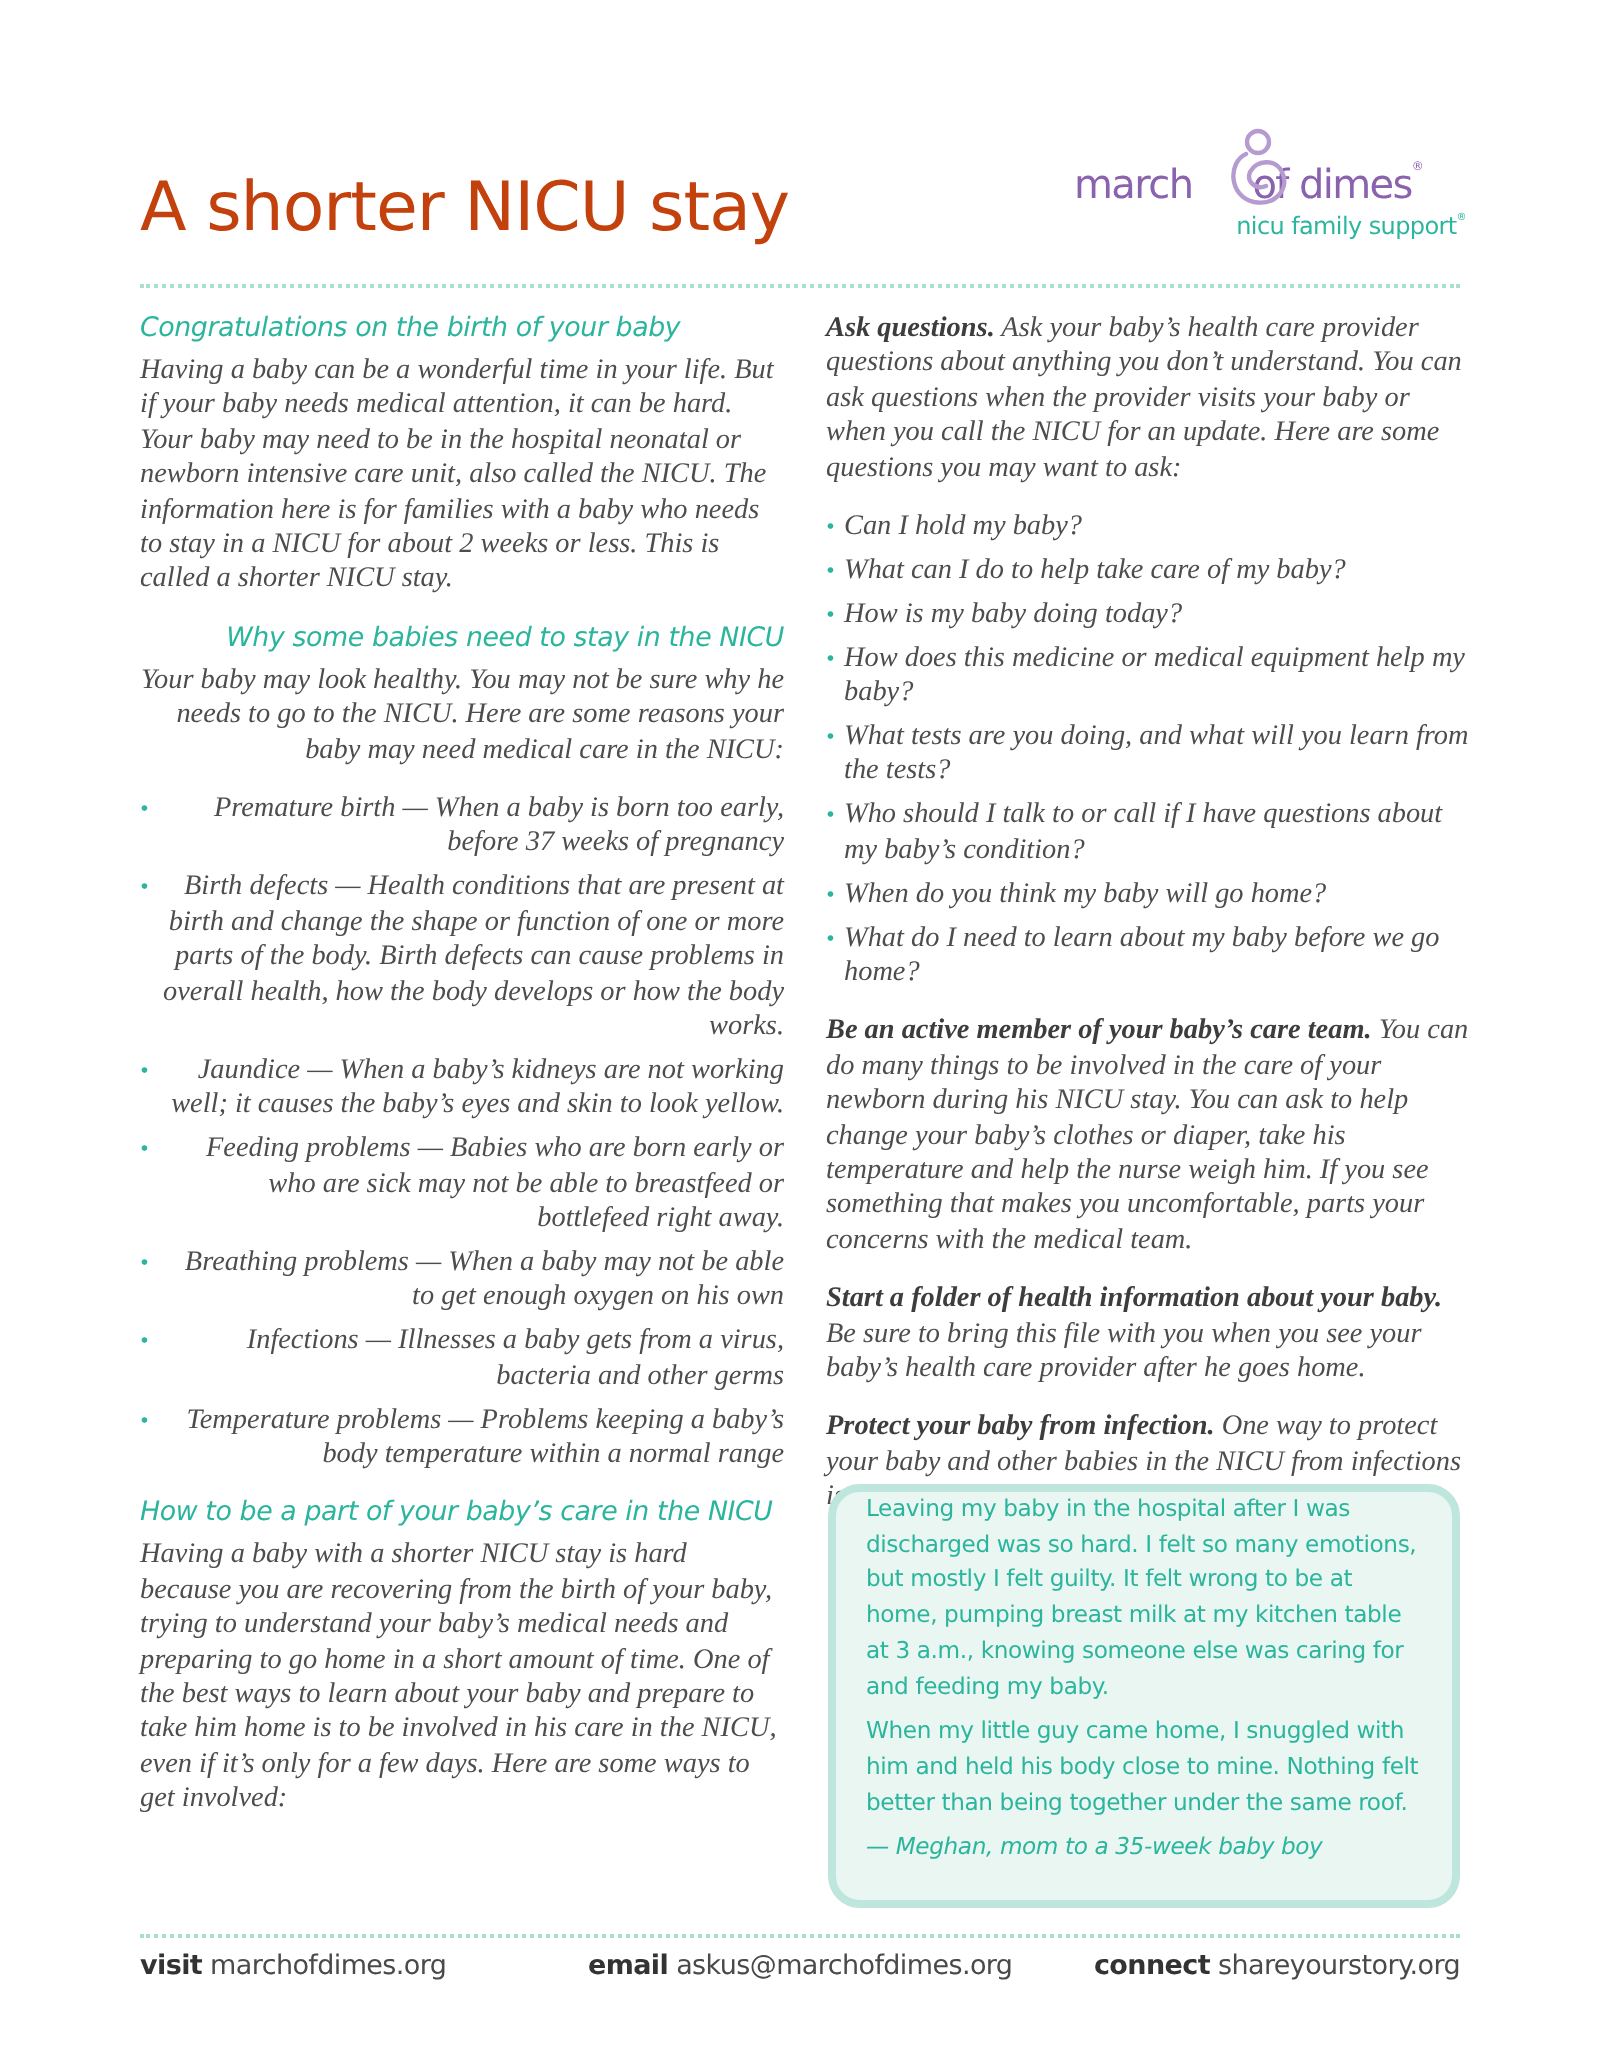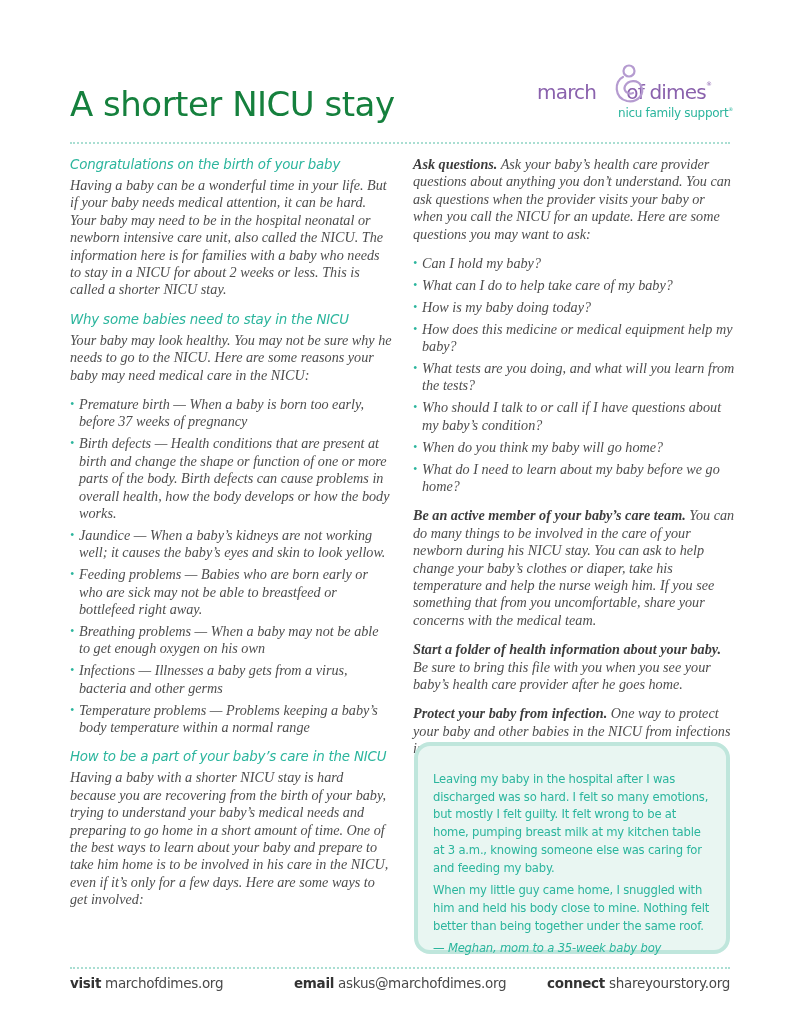--- a/index.html
+++ b/index.html
@@ -2,21 +2,21 @@
 <html><head>
 <meta charset="utf-8">
 <style>
   * { box-sizing: border-box; margin: 0; padding: 0; }
   html, body { width: 800px; height: 1035px; background: #ffffff; overflow: hidden; }
   body { position: relative; font-family: "Liberation Serif", serif; color: #4a4a4a; }
 
   .page-title {
     position: absolute; left: 70px; top: 86px;
     font-family: "DejaVu Sans", sans-serif; font-weight: normal;
-    font-size: 34px; color: #15803d; letter-spacing: -0.5px; line-height: 1.1;
+    font-size: 34px; color: #c2410c; letter-spacing: -0.5px; line-height: 1.1;
   }
   .logo { position: absolute; left: 535px; top: 62px; width: 200px; height: 62px; }
   .logo-main { position: absolute; left: 2px; top: 18px; font-family: "DejaVu Sans", sans-serif; font-size: 20px; color: #8a62ad; letter-spacing: -0.8px; white-space: nowrap; }
   .logo-main .w1 { display: inline-block; text-align: right; }
   .logo-main .w2 { display: inline-block; margin-left: 30px; }
   .logo-main sup { font-size: 6px; vertical-align: top; }
   .logo-mark { position: absolute; left: 76px; top: 2px; width: 36px; height: 40px; }
   .logo-sub { position: absolute; right: 2px; top: 44px; font-family: "DejaVu Sans", sans-serif; font-size: 12px; color: #2bb59d; letter-spacing: -0.3px; white-space: nowrap; }
   .logo-sub sup { font-size: 5px; vertical-align: top; }
 
@@ -32,27 +32,27 @@
     font-family: "DejaVu Sans", sans-serif; font-weight: normal; color: #2bb59d;
     font-size: 13.4px; line-height: 18px; margin-bottom: 3px; letter-spacing: -0.2px; white-space: nowrap;
   }
   p.body-text { font-size: 14.2px; line-height: 17.4px; color: #4d4d4d; margin-bottom: 12px; }
   p.body-text b { color: #3d3d3d; }
 
   ul.bullets { list-style: none; margin-bottom: 12px; }
   ul.bullets li { position: relative; padding-left: 9px; font-size: 14.2px; line-height: 17.4px; color: #4d4d4d; margin-bottom: 4.5px; }
   ul.bullets li::before { content: "•"; position: absolute; left: 0; top: 0; color: #2bb59d; font-size: 12px; }
 
-  .sec2 { margin-top: 7px; }
+  .sec2 { margin-top: 7px; text-align: right; }
   .sec3 { margin-top: 6px; }
 
   .quote-box {
     position: absolute; left: 414px; top: 742px; width: 316px; height: 212px;
     background: #e9f6f2; border: 4px solid #bfe6dc; border-radius: 16px;
-    padding: 25px 14px 0 15px;
+    padding: 0 14px 0 15px;
     font-family: "DejaVu Sans", sans-serif; color: #2bb59d;
   }
   .quote-box p { font-size: 11.6px; line-height: 17.7px; letter-spacing: -0.2px; margin-bottom: 5px; }
   .quote-box .attribution { font-weight: normal; font-style: italic; font-size: 11.6px; margin-top: 1px; }
 
   .footer { position: absolute; top: 975px; left: 70px; width: 660px; font-family: "DejaVu Sans", sans-serif; font-size: 13.5px; color: #4a4a4a; letter-spacing: -0.3px; }
   .footer .item { position: absolute; top: 0; white-space: nowrap; }
   .footer .item b { font-weight: bold; color: #333; }
   .fi-visit { left: 0; }
   .fi-email { left: 224px; }
@@ -107,21 +107,21 @@
   <ul class="bullets">
     <li>Can I hold my baby?</li>
     <li>What can I do to help take care of my baby?</li>
     <li>How is my baby doing today?</li>
     <li>How does this medicine or medical equipment help my baby?</li>
     <li>What tests are you doing, and what will you learn from the tests?</li>
     <li>Who should I talk to or call if I have questions about my baby’s condition?</li>
     <li>When do you think my baby will go home?</li>
     <li>What do I need to learn about my baby before we go home?</li>
   </ul>
-  <p class="body-text"><b>Be an active member of your baby’s care team.</b><span> You can do many things to be involved in the care of your newborn during his NICU stay. You can ask to help change your baby’s clothes or diaper, take his temperature and help the nurse weigh him. If you see something that from you uncomfortable, share your concerns with the medical team.</span></p>
+  <p class="body-text"><b>Be an active member of your baby’s care team.</b><span> You can do many things to be involved in the care of your newborn during his NICU stay. You can ask to help change your baby’s clothes or diaper, take his temperature and help the nurse weigh him. If you see something that makes you uncomfortable, parts your concerns with the medical team.</span></p>
   <p class="body-text"><b>Start a folder of health information about your baby.</b><span> Be sure to bring this file with you when you see your baby’s health care provider after he goes home.</span></p>
   <p class="body-text"><b>Protect your baby from infection.</b><span> One way to protect your baby and other babies in the NICU from infections is to wash your hands.</span></p>
 </div>
 
 <div class="quote-box">
   <p>Leaving my baby in the hospital after I was discharged was so hard. I felt so many emotions, but mostly I felt guilty. It felt wrong to be at home, pumping breast milk at my kitchen table at 3 a.m., knowing someone else was caring for and feeding my baby.</p>
   <p>When my little guy came home, I snuggled with him and held his body close to mine. Nothing felt better than being together under the same roof.</p>
   <p class="attribution">— Meghan, mom to a 35-week baby boy</p>
 </div>
 

